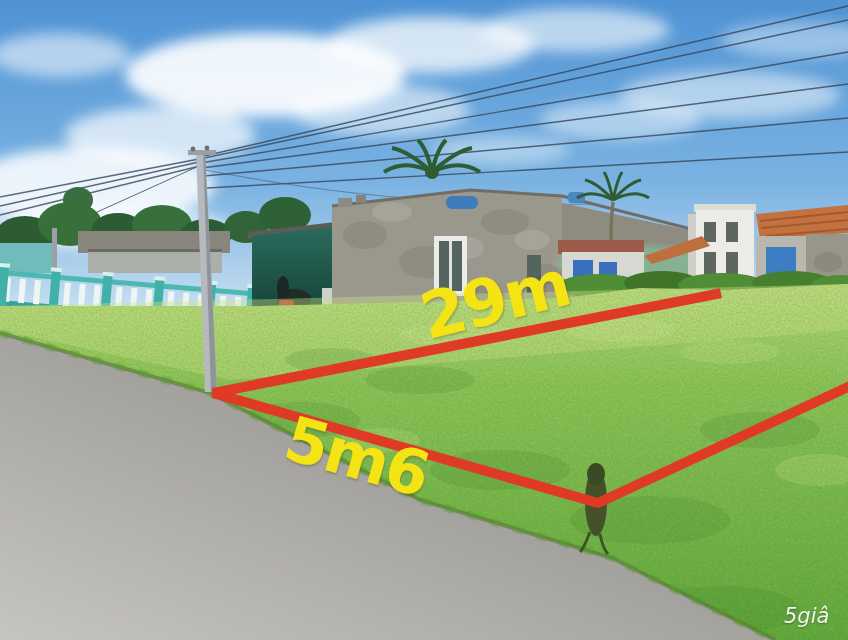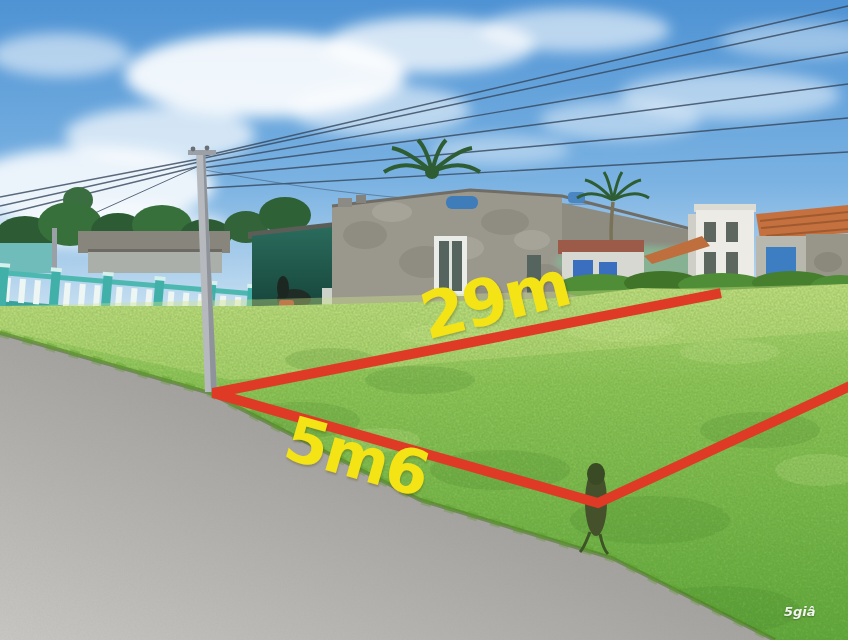--- a/index.html
+++ b/index.html
@@ -17,21 +17,21 @@
     position:absolute;font-weight:bold;line-height:1;
     color:var(--label-color);
     text-shadow:1px 2px 2px rgba(70,60,0,.25);
     letter-spacing:-2px;white-space:nowrap;
     user-select:none;
   }
   #label-depth{left:420px;top:268px;font-size:64px;transform:rotate(-14deg);}
   #label-frontage{left:284px;top:426px;font-size:62px;transform:rotate(16deg);}
   .watermark{
     position:absolute;left:784px;top:604px;
-    font-size:13px;font-style:italic;font-weight:bold;
+    font-size:21px;font-style:italic;font-weight:normal;
     color:rgba(255,255,255,.92);
     text-shadow:0 1px 2px rgba(0,0,0,.35);
     white-space:nowrap;
   }
   .boundary{stroke:var(--boundary-color);stroke-width:10;fill:none;stroke-linecap:square;stroke-linejoin:miter;}
 </style>
 </head>
 <body>
 
 <div class="canvas">

